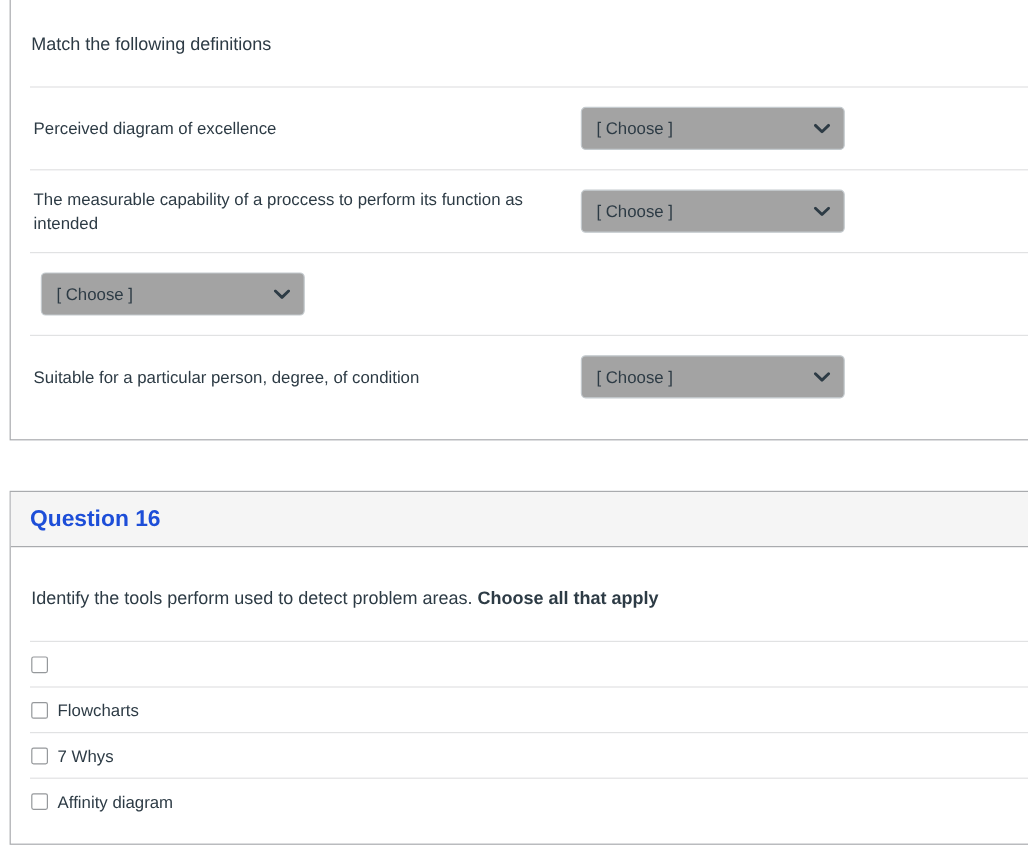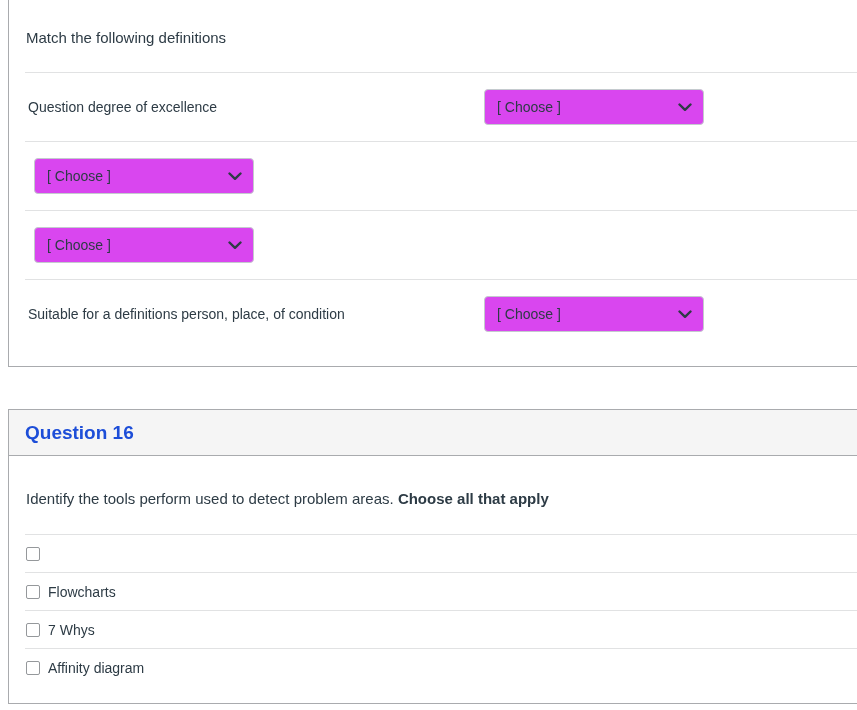--- a/index.html
+++ b/index.html
@@ -45,21 +45,21 @@
     font-size: 14px;
     line-height: 20px;
   }
   .choose {
     margin-left: 9px;
     width: 220px;
     height: 36px;
     flex: 0 0 auto;
     border: 1px solid #c4cace;
     border-radius: 4px;
-    background: #d946ef;
+    background: #a3a3a3;
     display: flex;
     align-items: center;
     justify-content: space-between;
     padding: 0 11px 0 12px;
     cursor: pointer;
   }
   .choose-value {
     font-size: 14px;
     color: #2d3b45;
   }
@@ -116,55 +116,56 @@
 </style>
 </head>
 <body>
 
 <section class="panel panel-matching">
   <div class="q-prompt">Match the following definitions</div>
 
   <div class="match-rows">
 
     <div class="match-row">
-      <div class="definition">Question degree of excellence</div>
-      <div class="choose" role="button">
-        <span class="choose-value">[ Choose ]</span>
-        <span class="chev">
-          <svg width="14" height="9" viewBox="0 0 14 9">
-              <polyline points="1.5,1.5 7,6.8 12.5,1.5" fill="none" stroke="#2d3b45" stroke-width="2.4" stroke-linecap="round" stroke-linejoin="round"></polyline>
-            </svg>
-        </span>
-      </div>
-    </div>
-
-    <div class="match-row">
-      <div class="choose" role="button">
-        <span class="choose-value">[ Choose ]</span>
-        <span class="chev">
-          <svg width="14" height="9" viewBox="0 0 14 9">
-              <polyline points="1.5,1.5 7,6.8 12.5,1.5" fill="none" stroke="#2d3b45" stroke-width="2.4" stroke-linecap="round" stroke-linejoin="round"></polyline>
-            </svg>
-        </span>
-      </div>
-    </div>
-
-    <div class="match-row">
-      <div class="choose" role="button">
-        <span class="choose-value">[ Choose ]</span>
-        <span class="chev">
-          <svg width="14" height="9" viewBox="0 0 14 9">
-              <polyline points="1.5,1.5 7,6.8 12.5,1.5" fill="none" stroke="#2d3b45" stroke-width="2.4" stroke-linecap="round" stroke-linejoin="round"></polyline>
-            </svg>
-        </span>
-      </div>
-    </div>
-
-    <div class="match-row">
-      <div class="definition">Suitable for a definitions person, place, of condition</div>
+      <div class="definition">Perceived diagram of excellence</div>
+      <div class="choose" role="button">
+        <span class="choose-value">[ Choose ]</span>
+        <span class="chev">
+          <svg width="14" height="9" viewBox="0 0 14 9">
+              <polyline points="1.5,1.5 7,6.8 12.5,1.5" fill="none" stroke="#2d3b45" stroke-width="2.4" stroke-linecap="round" stroke-linejoin="round"></polyline>
+            </svg>
+        </span>
+      </div>
+    </div>
+
+    <div class="match-row">
+      <div class="definition">The measurable capability of a proccess to perform its function as intended</div>
+      <div class="choose" role="button">
+        <span class="choose-value">[ Choose ]</span>
+        <span class="chev">
+          <svg width="14" height="9" viewBox="0 0 14 9">
+              <polyline points="1.5,1.5 7,6.8 12.5,1.5" fill="none" stroke="#2d3b45" stroke-width="2.4" stroke-linecap="round" stroke-linejoin="round"></polyline>
+            </svg>
+        </span>
+      </div>
+    </div>
+
+    <div class="match-row">
+      <div class="choose" role="button">
+        <span class="choose-value">[ Choose ]</span>
+        <span class="chev">
+          <svg width="14" height="9" viewBox="0 0 14 9">
+              <polyline points="1.5,1.5 7,6.8 12.5,1.5" fill="none" stroke="#2d3b45" stroke-width="2.4" stroke-linecap="round" stroke-linejoin="round"></polyline>
+            </svg>
+        </span>
+      </div>
+    </div>
+
+    <div class="match-row">
+      <div class="definition">Suitable for a particular person, degree, of condition</div>
       <div class="choose" role="button">
         <span class="choose-value">[ Choose ]</span>
         <span class="chev">
           <svg width="14" height="9" viewBox="0 0 14 9">
               <polyline points="1.5,1.5 7,6.8 12.5,1.5" fill="none" stroke="#2d3b45" stroke-width="2.4" stroke-linecap="round" stroke-linejoin="round"></polyline>
             </svg>
         </span>
       </div>
     </div>
 

